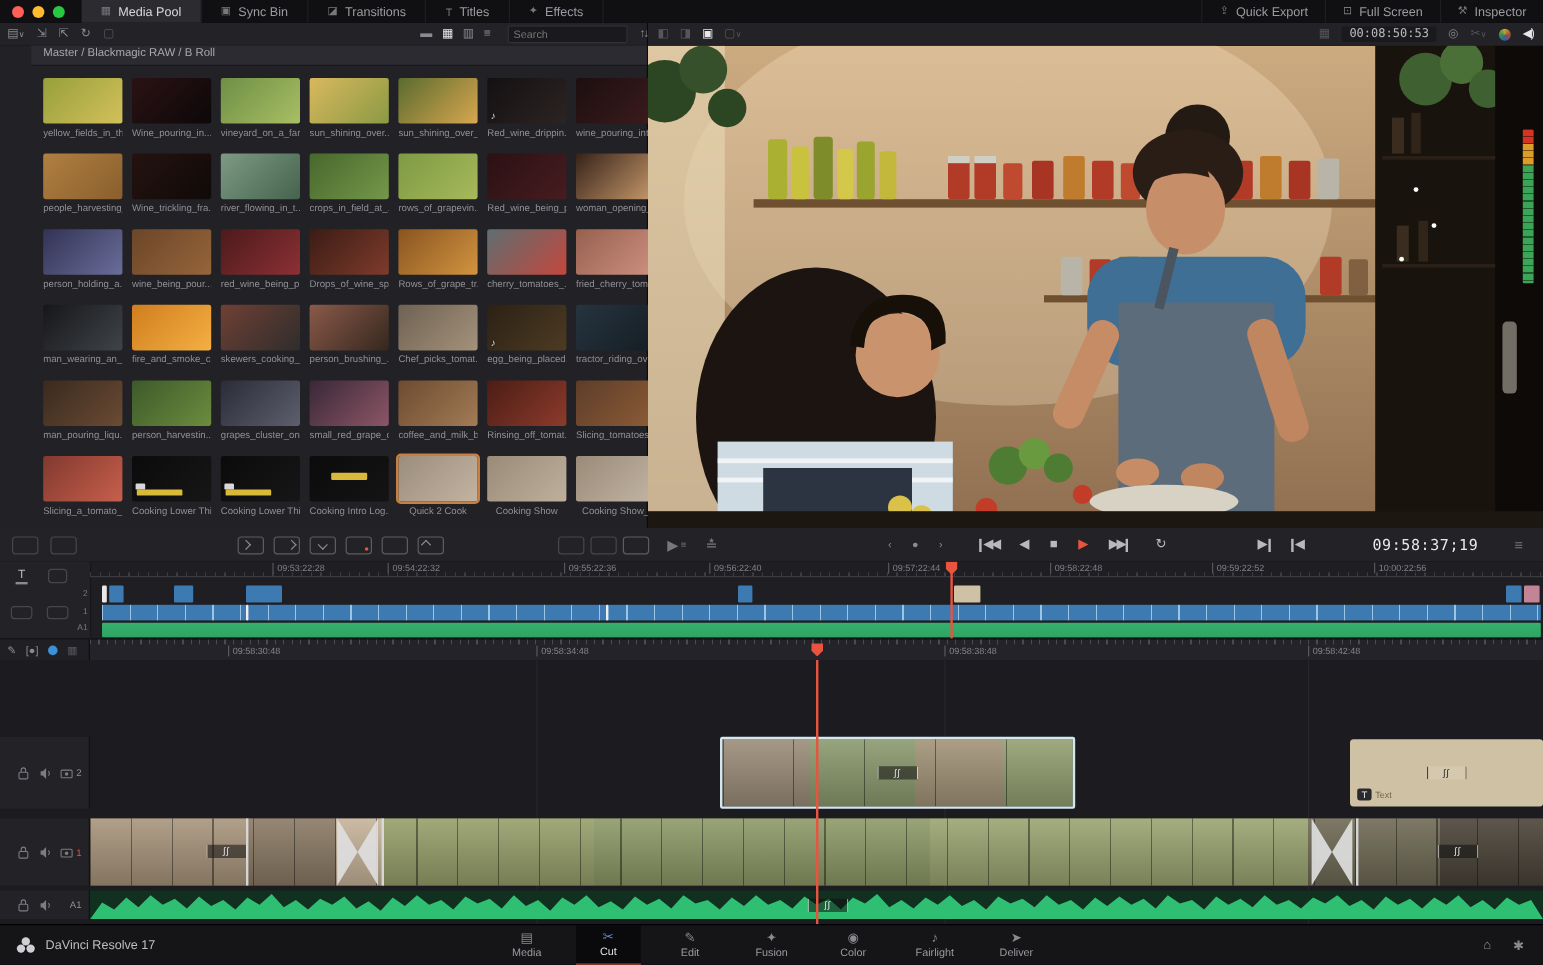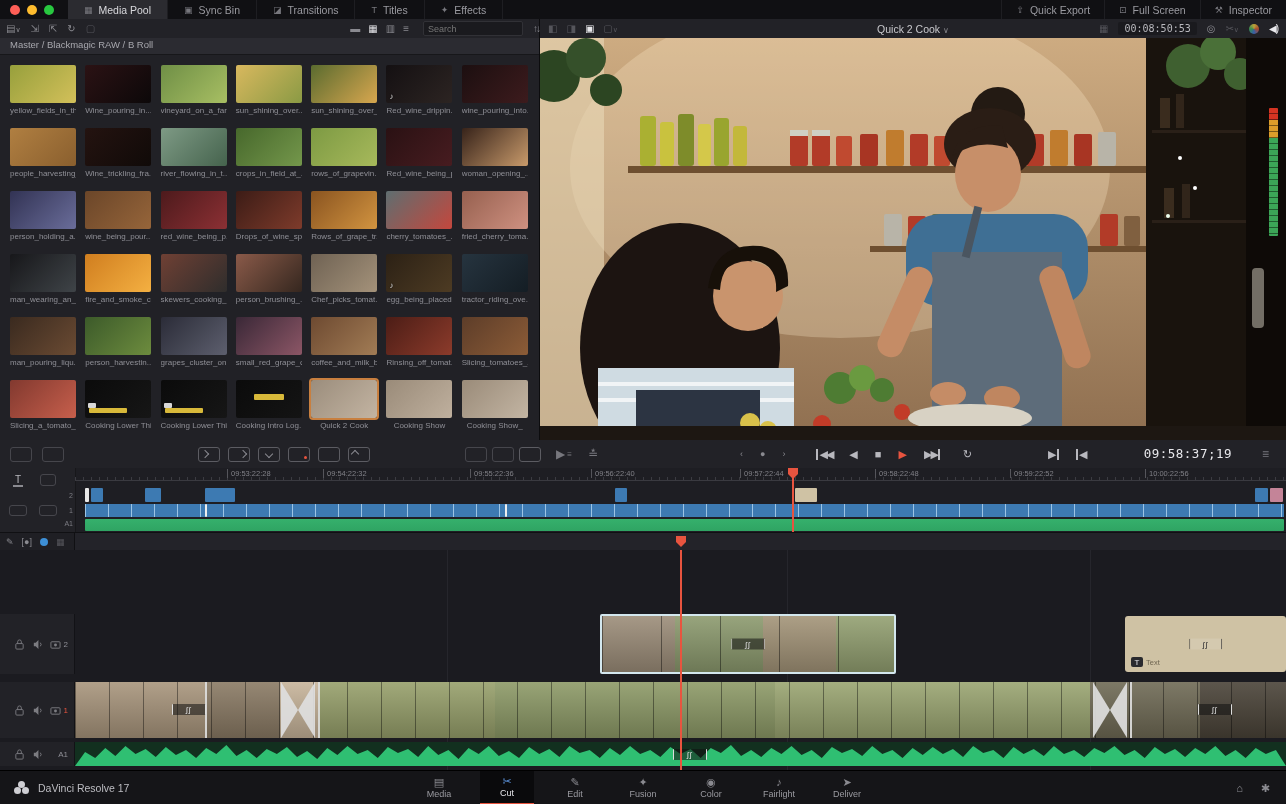--- a/index.html
+++ b/index.html
@@ -31,21 +31,21 @@
   .searchbox{width:90px;height:13px;background:#1a1a1e;border:1px solid #313136;border-radius:2px;
              font-size:9px;color:#999;padding:0 4px;font-family:"Liberation Sans",sans-serif;}
   .viewer-head{flex:1;display:flex;align-items:center;position:relative;}
   .vh-left{display:flex;gap:9px;margin-left:8px;}
   .vh-center{position:absolute;left:0;right:0;text-align:center;font-size:10.5px;color:#c8c8cc;pointer-events:none}
   .vh-center .g{font-size:8px;color:#88888d}
   .vh-right{margin-left:auto;display:flex;align-items:center;gap:10px;margin-right:8px;}
   .tcbox{background:#1a1a1e;border-radius:2px;padding:1px 6px;font-size:10px;color:#b9b9be;font-family:"DejaVu Sans Mono",monospace;}
   .colorwheel{width:10px;height:10px;border-radius:50%;background:conic-gradient(#d8b93a,#c05030,#3a6ac0,#3aa05a,#d8b93a);opacity:.85}
   
-  #media-pool{position:absolute;left:0;top:38px;width:540px;height:402px;background:#212126;border-right:1px solid #0c0c0e;box-sizing:border-box;}
+  #media-pool{position:absolute;left:0;top:38px;width:540px;height:402px;background:#212126;border-right:1px solid #0c0c0e;box-sizing:border-box;padding-left:26px;}
   .breadcrumb{height:15px;background:#2b2b31;font-size:9.5px;color:#a8a8ae;padding:1px 0 0 10px;border-bottom:1px solid #17171a;}
   .clip-grid{display:grid;grid-template-columns:repeat(7,1fr);column-gap:8px;row-gap:13px;padding:10px 10px 0 10px;}
   .clip{width:66px;}
   .thumb{width:66px;height:38px;border-radius:2px;background:#333;position:relative;overflow:hidden;}
   .clip.sel .thumb{outline:2px solid #c87f3f;outline-offset:0;}
   .badge{position:absolute;display:none;}
   .badge.b-music{display:block;left:3px;bottom:2px;font-size:8px;color:#e0e0e0;text-shadow:0 0 2px #000;}
   .badge.b-bar{display:block;left:4px;bottom:5px;width:38px;height:5px;background:#d8b93a;border-radius:1px;}
   .badge.b-bar::before{content:"";position:absolute;left:-1px;top:-5px;width:8px;height:5px;background:#d8d8d8;border-radius:1px;}
   .badge.b-logo{display:block;left:50%;top:45%;transform:translate(-50%,-50%);width:30px;height:6px;background:#d8b93a;border-radius:1px;}
@@ -215,24 +215,20 @@
       <input class="searchbox" placeholder="Search" style="">
       <span class="sicon" style="letter-spacing:-2px">↑↓</span>
     </div>
     <div class="viewer-head">
       <div class="vh-left">
         <span class="sicon dim">◧</span>
         <span class="sicon dim">◨</span>
         <span class="sicon lit">▣</span>
         <span class="sicon dim"><span>▢</span><span style="font-size:7px">∨</span></span>
       </div>
-      <div class="vh-center">
-        <span>Quick 2 Cook</span>
-        <span class="g">∨</span>
-      </div>
       <div class="vh-right">
         <span class="sicon dim">▦</span>
         <span class="tcbox">00:08:50:53</span>
         <span class="sicon">◎</span>
         <span class="sicon dim"><span>✂</span><span style="font-size:7px">∨</span></span>
         <span class="colorwheel"></span>
         <span class="sicon lit" style="letter-spacing:-1px">◀)</span>
       </div>
     </div>
   </div>
@@ -797,20 +793,31 @@
     <div class="ph-line" style="left:792px;top:2px;height:62px"></div>
   </div>
 
   <div id="detail-ruler">
     <div class="dr-left">
       <span class="sicon">✎</span>
       <span class="sicon">[●]</span>
       <span class="flagdot"></span>
       <span class="sicon dim">▦</span>
     </div>
+    <div class="dr-ruler">
+
+        <span class="dr-tick" style="left: 115px;">09:58:30:48</span>
+
+        <span class="dr-tick" style="left: 372px;">09:58:34:48</span>
+
+        <span class="dr-tick" style="left: 712px;">09:58:38:48</span>
+
+        <span class="dr-tick" style="left: 1015px;">09:58:42:48</span>
+
+    </div>
     <div class="ph-pin" style="left:676px;top:3px"></div>
   </div>
 
   <div id="tl-main">
     <div class="vline" style="left:447px"></div>
     <div class="vline" style="left:787px"></div>
     <div class="vline" style="left:1090px"></div>
 
     <div class="thdr" style="top:64px;height:60px">
       <svg class="ticon" viewBox="0 0 12 12">

